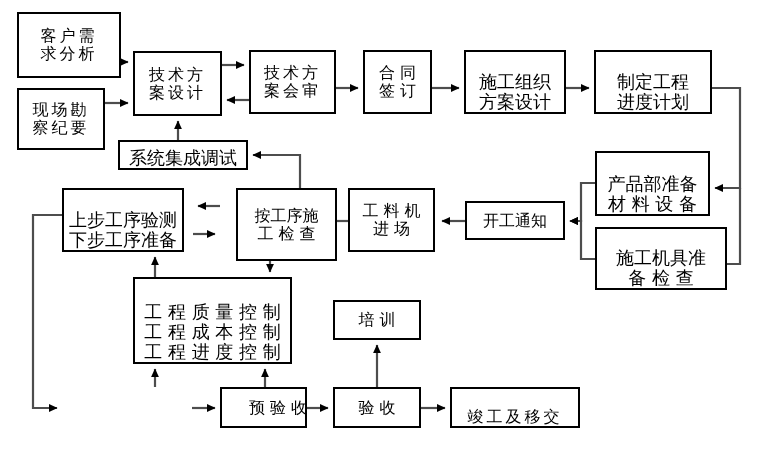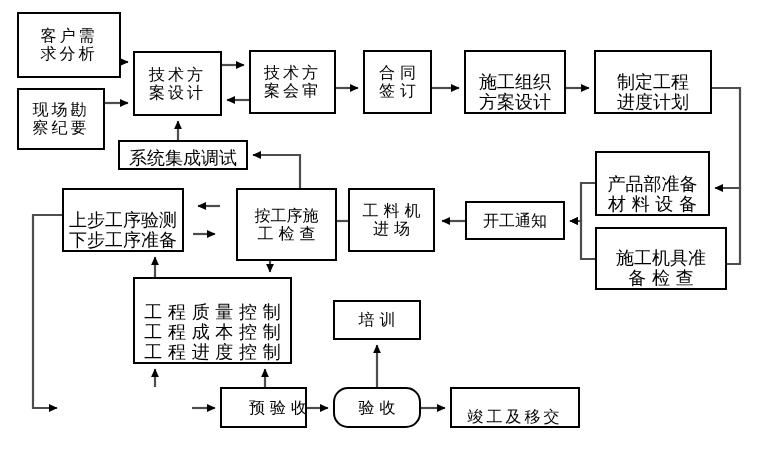--- a/index.html
+++ b/index.html
@@ -170,21 +170,21 @@
 
 
   <div class="node f16" style="left:220px;top:387px;width:87px;height:41px;padding-left:29px;">
     <span class="ln sp0">预 验 收</span>
   </div>
 
   <div class="node f16" style="left:333px;top:300px;width:88px;height:40px;align-items:center;">
     <span class="ln sp0">培    训</span>
   </div>
 
-  <div class="node f16" style="left:333px;top:387px;width:88px;height:41px;border-radius:15px;">
+  <div class="node f16" style="left:333px;top:387px;width:88px;height:41px;">
     <span class="ln sp0">验    收</span>
   </div>
 
   <div class="node f16" style="left:450px;top:387px;width:130px;height:41px;justify-content:flex-end;">
     <span class="ln sp1">竣工及移交</span>
   </div>
 
 </div>
 
 </body></html>

